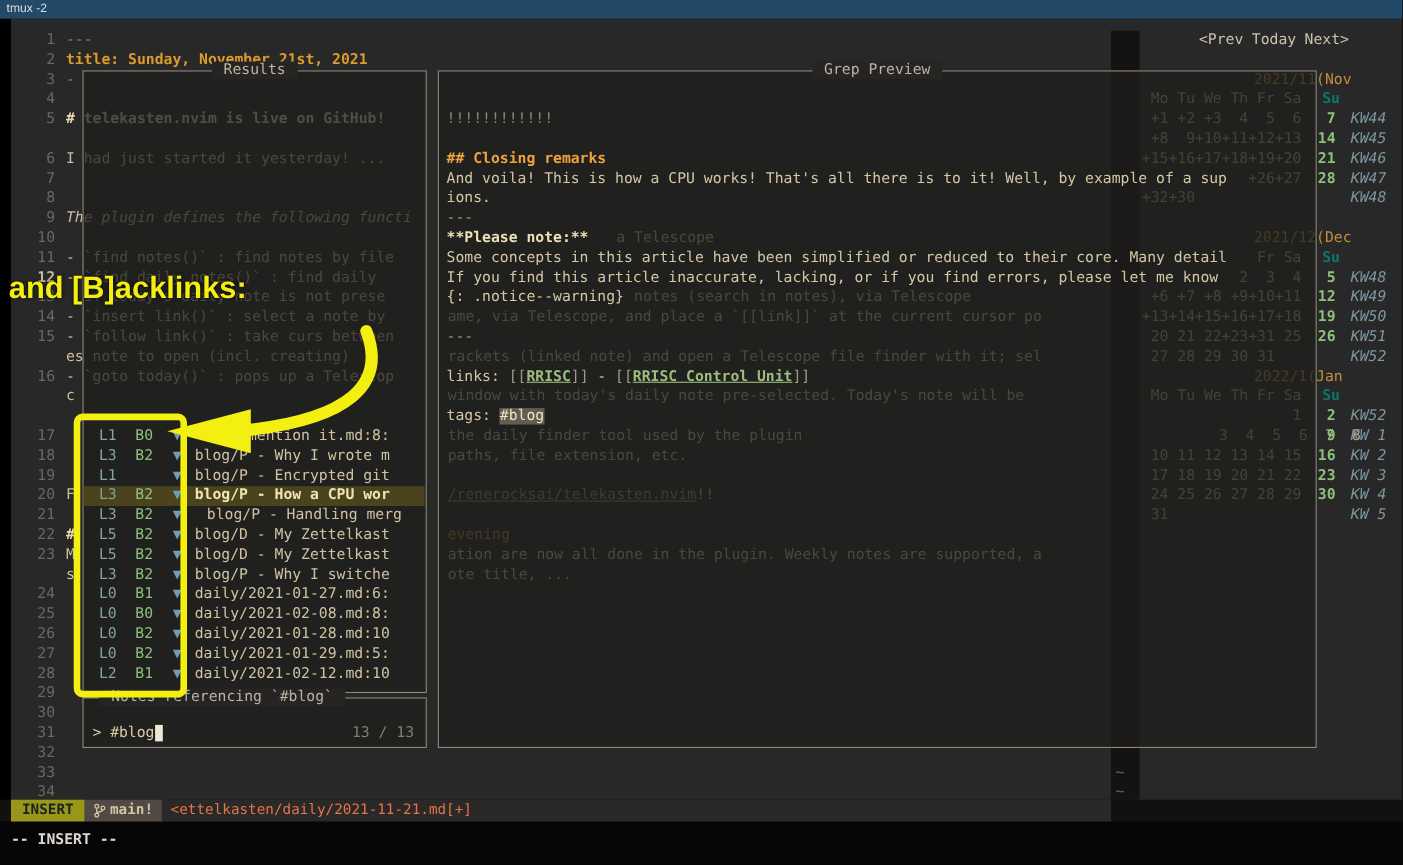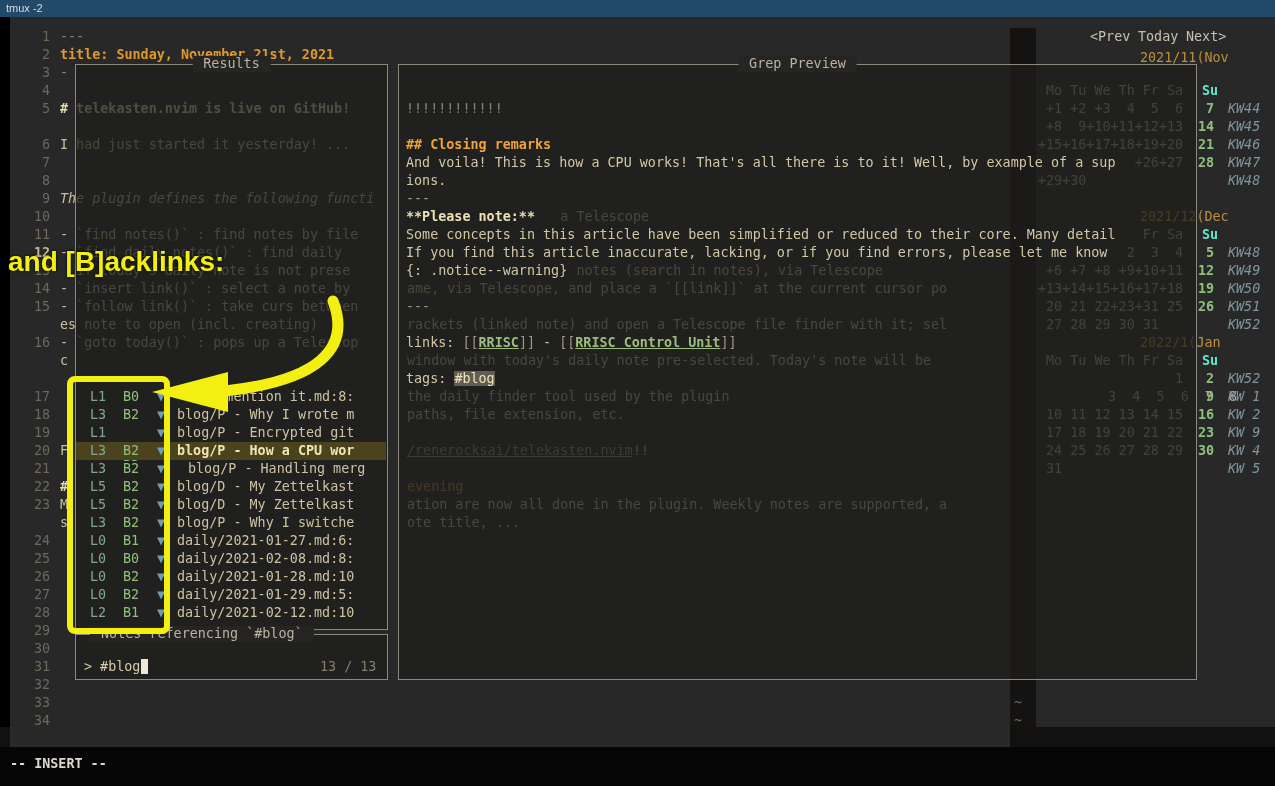--- a/index.html
+++ b/index.html
@@ -8,21 +8,21 @@
   .m{font:13.4px/18px "DejaVu Sans Mono",monospace;white-space:pre;}
   #term-bg{left:10px;top:17px;width:1265px;height:730px;background:#282828;}
   #tmux-bar{left:0;top:0;width:1275px;height:17px;background:#224a68;}
   #tmux-bar span{position:absolute;left:6px;top:2px;font:11px "Liberation Sans",sans-serif;color:#d3dbe2;}
   #cal-gutter{left:1010px;top:28px;width:26px;height:699px;background:#141312;}
   
   .c-num{color:#6e675c;} .c-numcur{color:#c6b795;font-weight:bold;}
   .b-fm{color:#8f8778;} .b-title{color:#de9a2c;font-weight:bold;}
   .b-h{color:#e6d7ab;font-weight:bold;} .b-t{color:#cdbf9e;}
   .b-link{color:#9a9180;text-decoration:underline;} .b-hd{color:#c08a3a;}
-  .c-day{color:#b7a88a;} .c-suh{color:#5eead4;font-weight:bold;}
+  .c-day{color:#b7a88a;} .c-suh{color:#0f766e;font-weight:bold;}
   .c-su{color:var(--sunday);font-weight:bold;} .c-kw{color:#7d96a0;font-style:italic;}
   .c-month{color:#c08f3a;} .c-nav{color:#c9c1ae;} .c-tilde{color:#5f6a66;}
   .pv-mid{color:#8f8570;} .pv-h2{color:#efa23c;font-weight:bold;} .pv-txt{color:#d3c6a4;}
   .pv-del{color:#a89984;} .pv-bold{color:#ece0b4;font-weight:bold;} .pv-br{color:#a09880;}
   .pv-link{color:#9dbd7e;font-weight:bold;text-decoration:underline;}
   .pv-tag{background:#635c52;color:#efe3bd;}
   .e-l{color:#83a598;} .e-b{color:#8ec07c;} .e-i{color:#6d9cbe;} .e-t{color:#cfc2a2;}
   .entry-row{position:absolute;left:76px;width:310px;height:18px;}
   .entry-row.sel{background:#4b431d;}
   .entry-row.sel .e-t{color:#f0e4b2;font-weight:bold;}
@@ -116,42 +116,42 @@
     <span class="abs m c-num" style="left: 22px; top: 550px; width: 28px; text-align: right;">25</span>
     <span class="abs m c-num" style="left: 22px; top: 568px; width: 28px; text-align: right;">26</span>
     <span class="abs m c-num" style="left: 22px; top: 586px; width: 28px; text-align: right;">27</span>
     <span class="abs m c-num" style="left: 22px; top: 604px; width: 28px; text-align: right;">28</span>
     <span class="abs m c-num" style="left: 22px; top: 622px; width: 28px; text-align: right;">29</span>
     <span class="abs m c-num" style="left: 22px; top: 640px; width: 28px; text-align: right;">30</span>
     <span class="abs m c-num" style="left: 22px; top: 658px; width: 28px; text-align: right;">31</span>
     <span class="abs m c-num" style="left: 22px; top: 676px; width: 28px; text-align: right;">32</span>
     <span class="abs m c-num" style="left: 22px; top: 694px; width: 28px; text-align: right;">33</span>
     <span class="abs m c-num" style="left: 22px; top: 712px; width: 28px; text-align: right;">34</span>
-    <span class="abs m c-month" style="left: 1140px; top: 49px;">2021/11(Nov</span>
+    <span class="abs m c-month" style="left: 1140px; top: 64px;">2021/11(Nov</span>
     <span class="abs m c-month" style="left: 1140px; top: 208px;">2021/12(Dec</span>
     <span class="abs m c-month" style="left: 1140px; top: 334px;">2022/1(Jan</span>
     <span class="abs m c-day" style="left: 1038px; top: 82px;"> Mo Tu We Th Fr Sa</span>
     <span class="abs m c-suh" style="left: 1202px; top: 82px;">Su</span>
     <span class="abs m c-day" style="left: 1038px; top: 226px;">             Fr Sa</span>
     <span class="abs m c-suh" style="left: 1202px; top: 226px;">Su</span>
     <span class="abs m c-day" style="left: 1038px; top: 352px;"> Mo Tu We Th Fr Sa</span>
     <span class="abs m c-suh" style="left: 1202px; top: 352px;">Su</span>
     <span class="abs m c-day" style="left: 1038px; top: 100px;"> +1 +2 +3  4  5  6</span>
     <span class="abs m c-su" style="left: 1198px; top: 100px;"> 7</span>
     <span class="abs m c-kw" style="left: 1228px; top: 100px;">KW44</span>
     <span class="abs m c-day" style="left: 1038px; top: 118px;"> +8  9+10+11+12+13</span>
     <span class="abs m c-su" style="left: 1198px; top: 118px;">14</span>
     <span class="abs m c-kw" style="left: 1228px; top: 118px;">KW45</span>
     <span class="abs m c-day" style="left: 1038px; top: 136px;">+15+16+17+18+19+20</span>
     <span class="abs m c-su" style="left: 1198px; top: 136px;">21</span>
     <span class="abs m c-kw" style="left: 1228px; top: 136px;">KW46</span>
     <span class="abs m c-day" style="left: 1038px; top: 154px;">            +26+27</span>
     <span class="abs m c-su" style="left: 1198px; top: 154px;">28</span>
     <span class="abs m c-kw" style="left: 1228px; top: 154px;">KW47</span>
-    <span class="abs m c-day" style="left: 1038px; top: 172px;">+29+30</span>
+    <span class="abs m c-day" style="left: 1038px; top: 172px;">+32+30</span>
     <span class="abs m c-kw" style="left: 1228px; top: 172px;">KW48</span>
     <span class="abs m c-day" style="left: 1038px; top: 244px;">           2  3  4</span>
     <span class="abs m c-su" style="left: 1198px; top: 244px;"> 5</span>
     <span class="abs m c-kw" style="left: 1228px; top: 244px;">KW48</span>
     <span class="abs m c-day" style="left: 1038px; top: 262px;"> +6 +7 +8 +9+10+11</span>
     <span class="abs m c-su" style="left: 1198px; top: 262px;">12</span>
     <span class="abs m c-kw" style="left: 1228px; top: 262px;">KW49</span>
     <span class="abs m c-day" style="left: 1038px; top: 280px;">+13+14+15+16+17+18</span>
     <span class="abs m c-su" style="left: 1198px; top: 280px;">19</span>
     <span class="abs m c-kw" style="left: 1228px; top: 280px;">KW50</span>
@@ -164,21 +164,21 @@
     <span class="abs m c-su" style="left: 1198px; top: 370px;"> 2</span>
     <span class="abs m c-kw" style="left: 1228px; top: 370px;">KW52</span>
     <span class="abs m c-day" style="left: 1092px; top: 388px;">  3  4  5  6  7  8</span>
     <span class="abs m c-su" style="left: 1198px; top: 388px;"> 9</span>
     <span class="abs m c-kw" style="left: 1228px; top: 388px;">KW 1</span>
     <span class="abs m c-day" style="left: 1038px; top: 406px;"> 10 11 12 13 14 15</span>
     <span class="abs m c-su" style="left: 1198px; top: 406px;">16</span>
     <span class="abs m c-kw" style="left: 1228px; top: 406px;">KW 2</span>
     <span class="abs m c-day" style="left: 1038px; top: 424px;"> 17 18 19 20 21 22</span>
     <span class="abs m c-su" style="left: 1198px; top: 424px;">23</span>
-    <span class="abs m c-kw" style="left: 1228px; top: 424px;">KW 9</span>
+    <span class="abs m c-kw" style="left: 1228px; top: 424px;">KW 3</span>
     <span class="abs m c-day" style="left: 1038px; top: 442px;"> 24 25 26 27 28 29</span>
     <span class="abs m c-su" style="left: 1198px; top: 442px;">30</span>
     <span class="abs m c-kw" style="left: 1228px; top: 442px;">KW 4</span>
     <span class="abs m c-day" style="left: 1038px; top: 460px;"> 31</span>
     <span class="abs m c-kw" style="left: 1228px; top: 460px;">KW 5</span>
     <span class="abs m c-tilde" style="left: 1014px; top: 694px;">~</span>
     <span class="abs m c-tilde" style="left: 1014px; top: 712px;">~</span>
   </div>
 
 <span class="abs m c-nav" style="left:1090px;top:28px;">&lt;Prev</span>
@@ -221,20 +221,33 @@
     <div class="abs m" style="left: 406px; top: 298px;"><span class="pv-del">---</span></div>
     <div class="abs m" style="left: 406px; top: 334px;"><span class="pv-txt">links: </span><span class="pv-br">[[</span><span class="pv-link">RRISC</span><span class="pv-br">]]</span><span class="pv-txt"> - </span><span class="pv-br">[[</span><span class="pv-link">RRISC Control Unit</span><span class="pv-br">]]</span></div>
     <div class="abs m" style="left: 406px; top: 370px;"><span class="pv-txt">tags: </span><span class="pv-tag">#blog</span></div>
   </div>
 <span class="abs m" style="left:84px;top:658px;color:#d9cba4;">&gt; #blog</span>
 <div id="prompt-cursor"></div>
 <span class="abs m" style="left:320px;top:658px;color:#857d6d;">13 / 13</span>
 
 <div id="statusline">
   <span class="bgmain"></span>
+  <div id="sl-left">
+    <span class="sl-mode">INSERT</span>
+    <span class="sl-branch">
+      <svg width="11" height="14" viewBox="0 0 11 14">
+        <circle cx="3" cy="3" r="1.7" fill="none" stroke="#d5c4a1" stroke-width="1.2"></circle>
+        <circle cx="3" cy="11" r="1.7" fill="none" stroke="#d5c4a1" stroke-width="1.2"></circle>
+        <circle cx="8.5" cy="4.5" r="1.7" fill="none" stroke="#d5c4a1" stroke-width="1.2"></circle>
+        <path d="M3 4.7 L3 9.3 M8.5 6.2 C8.5 8.5 3 7.5 3 9.3" fill="none" stroke="#d5c4a1" stroke-width="1.2"></path>
+      </svg>
+      <span>main!</span>
+    </span>
+    <span class="sl-path">&lt;ettelkasten/daily/2021-11-21.md[+]</span>
+  </div>
   
   
   
 </div>
 
 <div id="cmdline">
   <span>-- INSERT --</span>
 </div>
 
 <svg id="anno-svg" width="1275" height="786" viewBox="0 0 1275 786">

